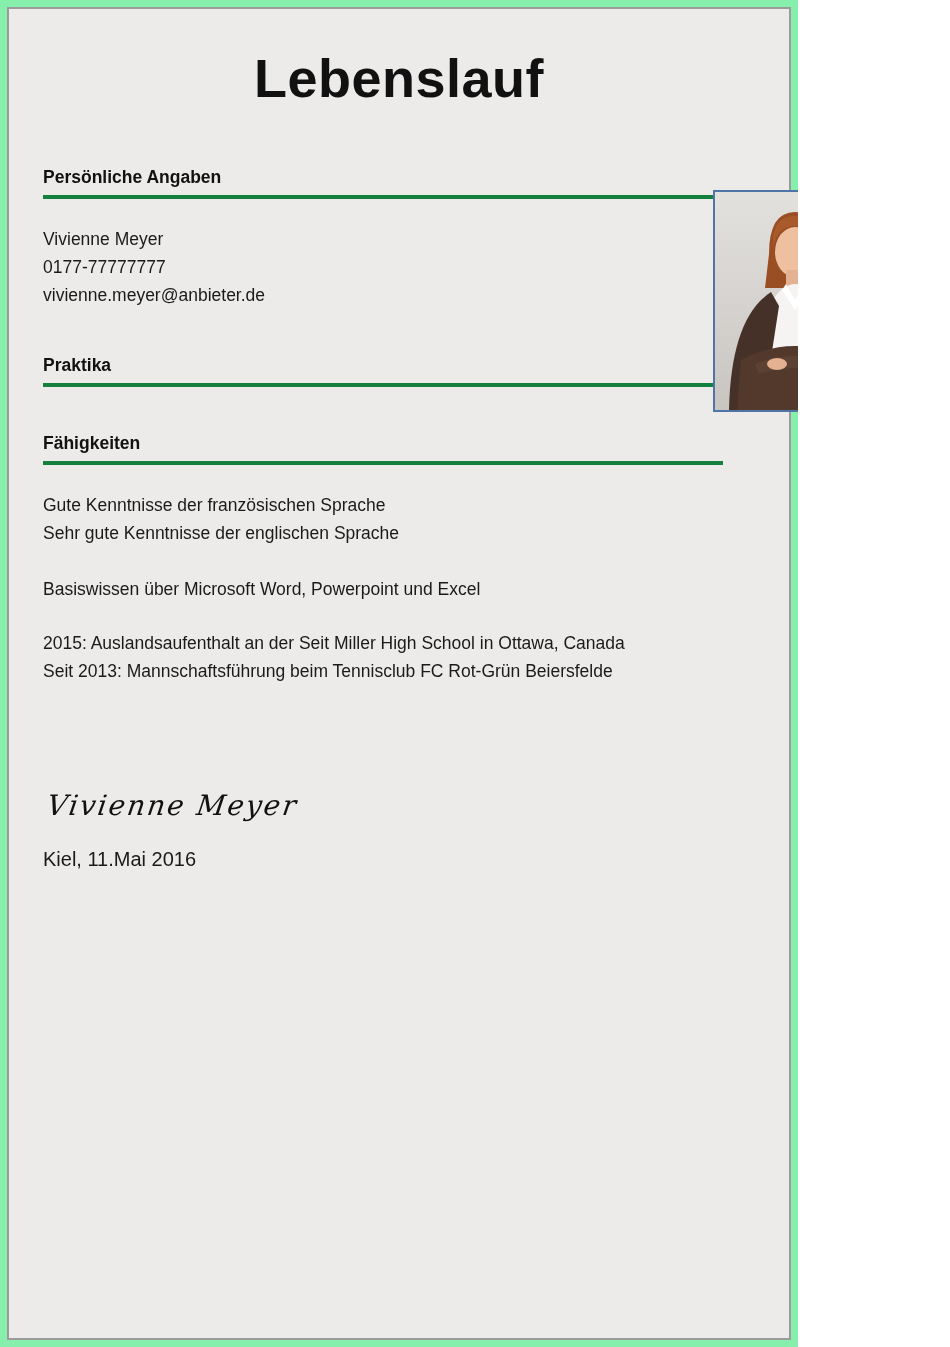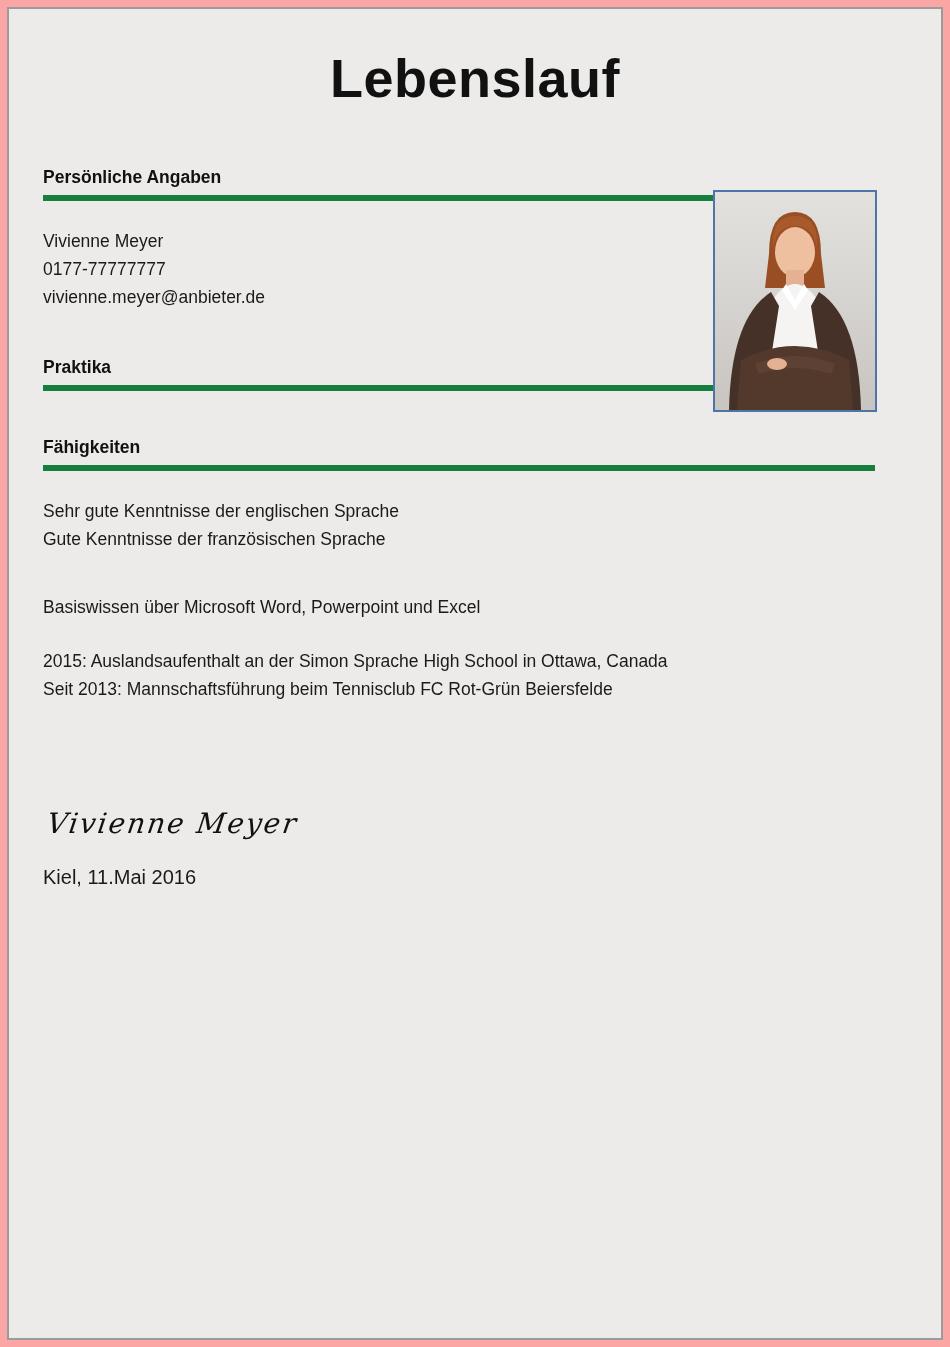--- a/index.html
+++ b/index.html
@@ -1,19 +1,19 @@
 <!DOCTYPE html>
 <html><head>
 <meta charset="utf-8">
 <style>
   html,body { margin:0; padding:0; background:#ffffff; }
   .page {
     position:relative;
-    width:950px; height:1347px;
-    background:#fca5a5;
+    width:798px; height:1347px;
+    background:#86efac;
     font-family:"Liberation Sans", sans-serif;
     color:#1a1a1a;
     overflow:hidden;
   }
   .frame {
     position:absolute; left:7px; top:7px; right:7px; bottom:7px;
     background:#ecebe9;
     border:2px solid #9b9b9b;
     box-sizing:border-box;
   }
@@ -24,36 +24,36 @@
     text-align:center;
     font-size:54px;
     font-weight:bold;
     letter-spacing:0.5px;
     color:#111;
   }
 
   .section-heading {
     margin:0 66px 0 34px;
     padding-bottom:7px;
-    border-bottom:6px solid #15803d;
+    border-bottom:4px solid #15803d;
     font-size:17.5px;
     font-weight:bold;
     color:#111;
   }
   .mt-personal { margin-top:58px; }
   .mt-section  { margin-top:46px; }
 
   .text-block { margin:26px 66px 0 34px; font-size:17.5px; line-height:28px; }
 
   .entry-table { margin:26px 66px 0 34px; font-size:17.5px; line-height:29px; }
   .entry-row { display:flex; }
   .entry-period { width:176px; flex:0 0 176px; }
   .entry-desc { flex:1; }
 
-  .skills-extra { margin-top:40px; }
+  .skills-extra { margin-top:28px; }
 
   .photo-box {
     position:absolute;
     left:713px; top:190px;
     width:164px; height:222px;
     border:2px solid #4f74a8;
     box-sizing:border-box;
     background:#d9d7d4;
     overflow:hidden;
   }
@@ -91,28 +91,28 @@
     </div>
 
 
 
     <div class="section-heading mt-section">Praktika</div>
 
 
     <div class="section-heading mt-section">Fähigkeiten</div>
 
     <div class="text-block">
+      <div>Gute Kenntnisse der französischen Sprache</div>
       <div>Sehr gute Kenntnisse der englischen Sprache</div>
-      <div>Gute Kenntnisse der französischen Sprache</div>
       <div class="skills-extra">Basiswissen über Microsoft Word, Powerpoint und Excel</div>
     </div>
 
 
     <div class="text-block">
-      <div>2015: Auslandsaufenthalt an der Simon Sprache High School in Ottawa, Canada</div>
+      <div>2015: Auslandsaufenthalt an der Seit Miller High School in Ottawa, Canada</div>
       <div>Seit 2013: Mannschaftsführung beim Tennisclub FC Rot-Grün Beiersfelde</div>
     </div>
 
     <div class="signature">Vivienne Meyer</div>
     <div class="place-date">Kiel, 11.Mai 2016</div>
 
   </div>
 
   <div class="photo-box">
     <svg viewBox="0 0 160 218" xmlns="http://www.w3.org/2000/svg">

